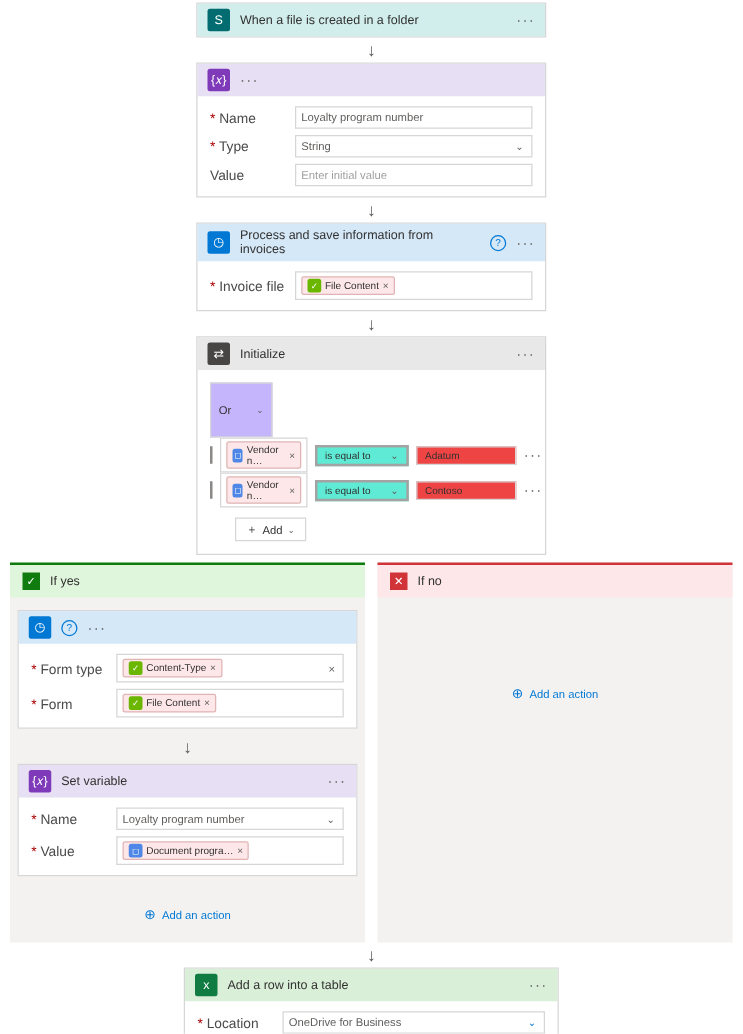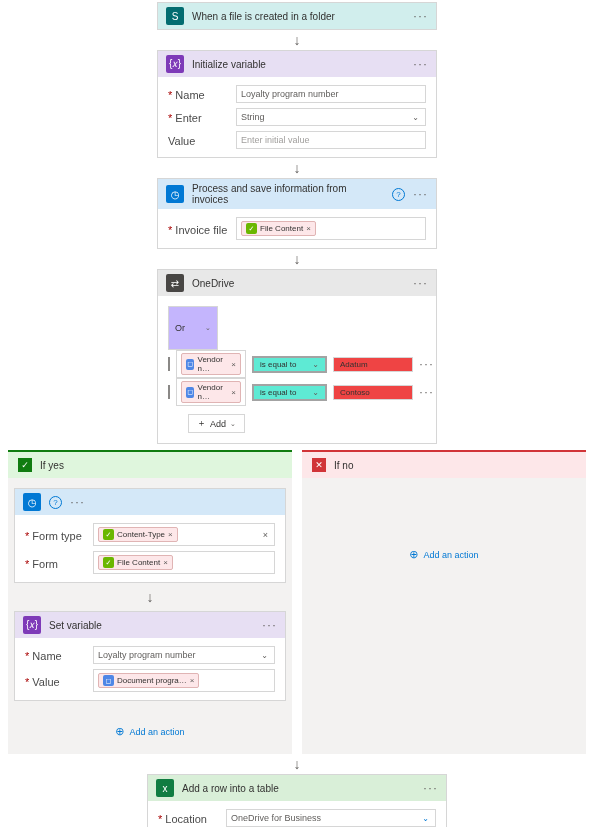--- a/index.html
+++ b/index.html
@@ -73,32 +73,31 @@
       <div class="title">When a file is created in a folder</div>
       <div class="ellipsis">···</div>
     </div>
   </div>
 
   <div class="arrow">↓</div>
 
   <div class="card" style="width:280px">
     <div class="card-header hdr-purple">
       <div class="icon-box ic-var">{𝑥}</div>
-      <div class="title">Initialize variable</div>
       <div class="ellipsis">···</div>
     </div>
     <div class="card-body">
       <div class="field-row">
         <div class="field-label req">Name</div>
         <div class="field-input">
             <span>Loyalty program number</span>
           </div>
       </div>
       <div class="field-row">
-        <div class="field-label req">Enter</div>
+        <div class="field-label req">Type</div>
         <div class="field-input select">
             <span>String</span>
             <span class="chev-down">⌄</span>
           </div>
       </div>
       <div class="field-row">
         <div class="field-label">Value</div>
         <div class="field-input">
             <span class="placeholder">Enter initial value</span>
           </div>
@@ -127,21 +126,21 @@
         </div>
       </div>
     </div>
   </div>
 
   <div class="arrow">↓</div>
 
   <div class="card" style="width:280px">
     <div class="card-header hdr-gray">
       <div class="icon-box ic-cond">⇄</div>
-      <div class="title">OneDrive</div>
+      <div class="title">Initialize</div>
       <div class="ellipsis">···</div>
     </div>
     <div class="cond-body">
       <div class="or-pill">
           <span>Or</span>
           <span style="font-size:7px;color:#605e5c">⌄</span>
         </div>
       <div id="cond-rows">
           <div class="cond-row">
             <div class="cb"></div>

